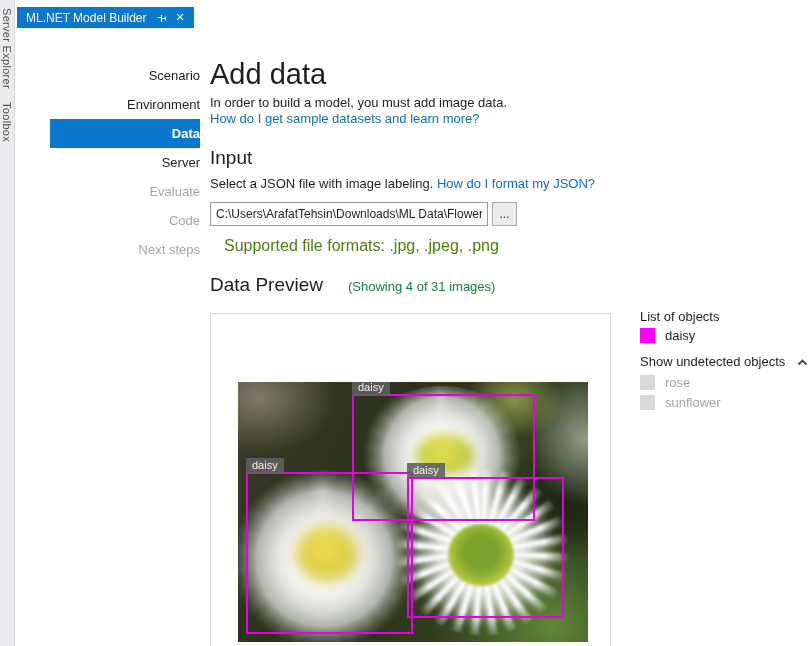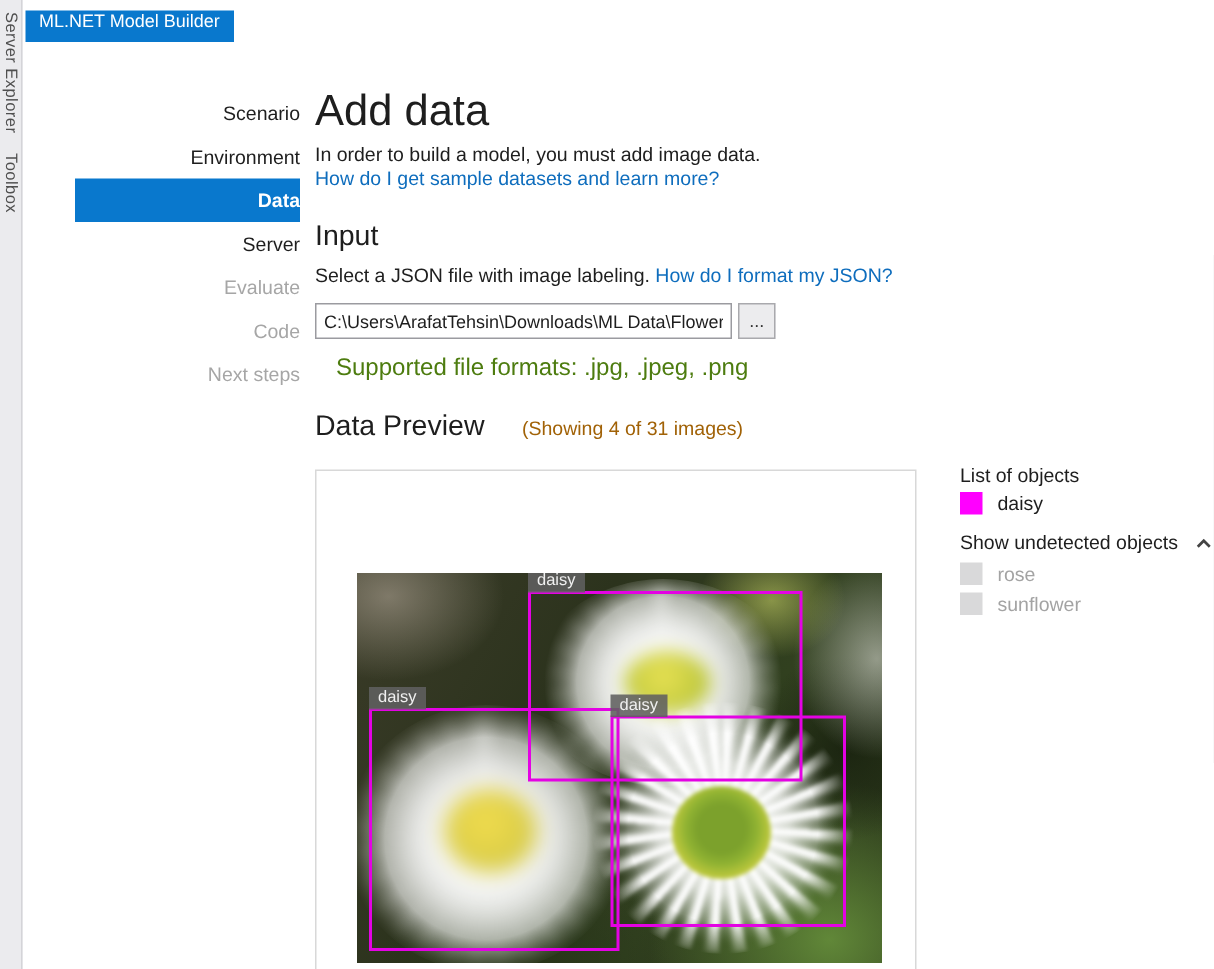--- a/index.html
+++ b/index.html
@@ -7,21 +7,21 @@
        font-family:"Liberation Sans","DejaVu Sans",sans-serif;color:#1e1e1e;}
 
   
   .edge-strip{position:absolute;left:0;top:0;width:14px;height:646px;background:#ebebee;border-right:1px solid #d4d4d8;}
   .vlabel{position:absolute;left:1px;writing-mode:vertical-rl;font-size:11px;color:#4f4f4f;white-space:nowrap;letter-spacing:.3px;}
   .vlabel.server{top:8px;}
   .vlabel.toolbox{top:102px;}
 
   
   .doc-tab{position:absolute;left:17px;top:7px;height:21px;display:flex;align-items:center;gap:9px;
-           padding:0 9px;background:var(--accent,#0978cd);color:#fff;font-size:12px;cursor:pointer;flex-direction:column;}
+           padding:0 9px;background:var(--accent,#0978cd);color:#fff;font-size:12px;cursor:pointer;}
   .doc-tab .ticon{display:flex;align-items:center;opacity:.95;cursor:pointer;}
   .doc-tab .close{font-size:11px;line-height:1;}
 
   
   .nav{position:absolute;left:50px;top:61px;width:150px;list-style:none;margin:0;padding:0;font-size:13px;}
   .nav li{height:29px;line-height:29px;padding-left:20px;cursor:pointer;text-align:right;}
   .nav li.disabled{color:#a6a6a6;cursor:default;}
   .nav li.selected{background:var(--accent,#0978cd);color:#fff;font-weight:bold;}
 
   
@@ -32,21 +32,21 @@
   .h2{position:absolute;font-size:19px;font-weight:400;margin:0;}
   .input-h{left:210px;top:147px;}
   .select-line{position:absolute;left:210px;top:176px;font-size:13px;margin:0;}
   .file-box{position:absolute;left:210px;top:202px;width:278px;height:24px;box-sizing:border-box;
             border:1px solid #9b9ba0;font-family:"Liberation Sans",sans-serif;font-size:12px;padding:0 5px;color:#1e1e1e;}
   .browse{position:absolute;left:492px;top:202px;width:25px;height:24px;box-sizing:border-box;
           background:#ececee;border:1px solid #a9a9ad;font-size:12px;color:#333;line-height:18px;cursor:pointer;}
   .formats{position:absolute;left:224px;top:237px;font-size:16px;color:#4d7c0f;margin:0;}
   .preview-head{position:absolute;left:210px;top:274px;margin:0;display:flex;align-items:baseline;gap:25px;}
   .preview-head .main-t{font-size:19px;font-weight:400;}
-  .preview-head .sub-t{font-size:13px;color:#a16207;text-align:center;}
+  .preview-head .sub-t{font-size:13px;color:#15803d;text-align:center;}
 
   
   .panel{position:absolute;left:210px;top:313px;width:401px;height:334px;box-sizing:border-box;
          border:1px solid #d8d8d8;background:#fff;}
   .photo{position:absolute;left:27px;top:68px;width:350px;height:260px;overflow:hidden;background:
       radial-gradient(110px 80px at 6% 6%,  rgba(165,155,140,.65), rgba(0,0,0,0) 70%),
       radial-gradient(70px 55px at 79% 7%,  rgba(196,206,100,.6),  rgba(0,0,0,0) 70%),
       radial-gradient(80px 95px at 99% 22%, rgba(232,232,226,.55), rgba(0,0,0,0) 70%),
       radial-gradient(95px 85px  at 93% 45%, rgba(22,30,13,.75),   rgba(0,0,0,0) 72%),
       radial-gradient(160px 140px at 90% 94%, rgba(100,140,58,.95),rgba(0,0,0,0) 75%),

